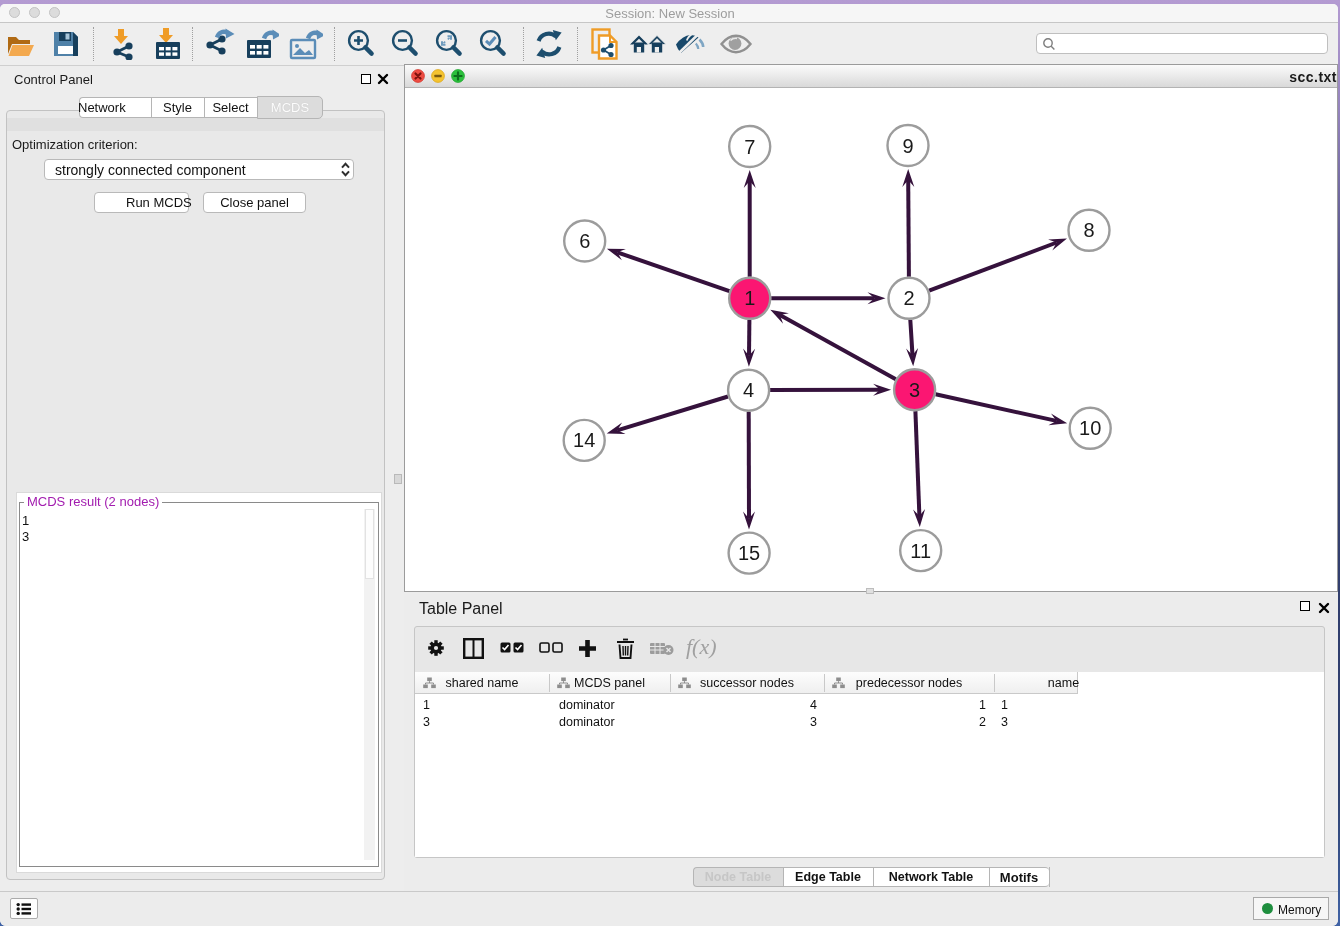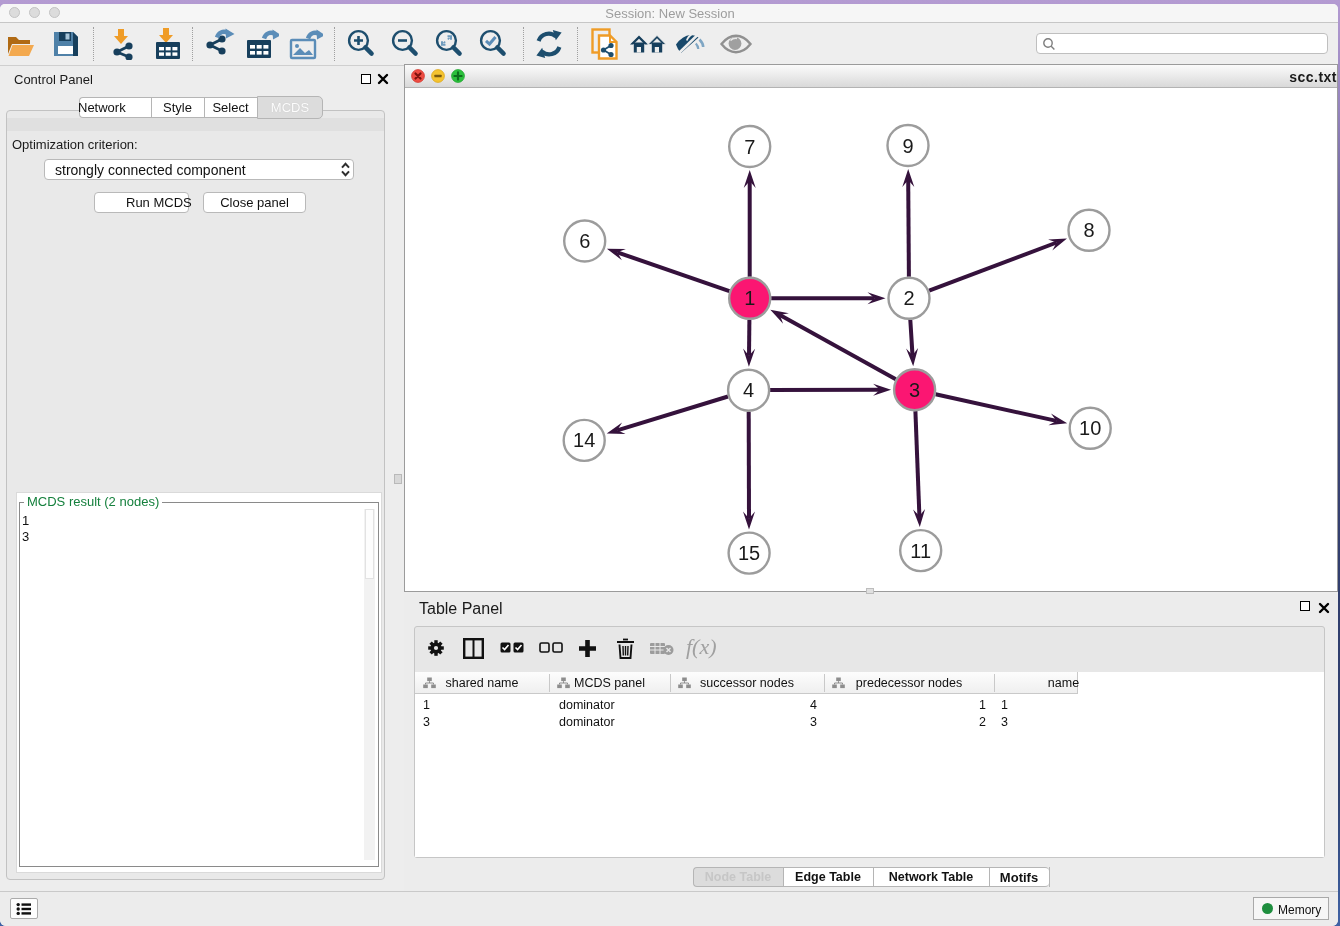--- a/index.html
+++ b/index.html
@@ -186,21 +186,21 @@
       <path d="M3 5.6 L6.5 1.8 L10 5.6 M3 9.4 L6.5 13.2 L10 9.4" fill="none" stroke="#2e2e2e" stroke-width="2"></path>
     </svg>
 
 <div class="abs" style="left:94px;top:192px;width:95px;height:21px;background:#ffffff;border:1px solid #b9b9b9;border-radius:4px;"></div>
 <div class="txt" style="left:94px;top:195px;width:95px;text-align:right;font-size:13px;color:#111;padding-left:32px;">Run MCDS</div>
 <div class="abs" style="left:203px;top:192px;width:103px;height:21px;background:#ffffff;border:1px solid #b9b9b9;border-radius:4px;"></div>
 <div class="txt" style="left:203px;top:195px;width:103px;text-align:center;font-size:13px;color:#111;">Close panel</div>
 
 <div class="abs" style="left:16px;top:492px;width:366px;height:381px;background:#ffffff;border:1px solid #dadada;"></div>
 <div class="abs" style="left:19px;top:502px;width:360px;height:365px;border:1px solid #8a8a8a;"></div>
-<div class="txt" style="left:24px;top:494px;font-size:13px;color:#15803d;background:#ffffff;padding:0 3px;">MCDS result (2 nodes)</div>
+<div class="txt" style="left:24px;top:494px;font-size:13px;color:#a21caf;background:#ffffff;padding:0 3px;">MCDS result (2 nodes)</div>
 <div class="abs" style="left:364px;top:509px;width:11px;height:351px;background:#f2f2f2;"></div>
 <div class="abs" style="left:365px;top:509px;width:9px;height:70px;background:#fdfdfd;border:1px solid #e2e2e2;"></div>
 <div class="txt" style="left:22px;top:513px;font-size:13px;color:#111;line-height:16px;">1<br>3</div>
 
 <div class="abs" style="left:394px;top:474px;width:8px;height:10px;background:#d8d8d8;border:1px solid #b9b9b9;"></div>
 
 <div class="abs" style="left:404px;top:64px;width:934px;height:528px;border:1px solid #9b9b9b;background:#ffffff;"></div>
 <div class="abs" style="left:405px;top:65px;width:932px;height:23px;background:linear-gradient(180deg,#fbfbfb,#d9d9d9);border-bottom:1px solid #b3b3b3;"></div>
 <svg class="abs" style="left:411px;top:69px;" width="56" height="14" viewBox="0 0 56 14">
   <circle cx="7" cy="7" r="6.4" fill="#ee4c42" stroke="#d23b32" stroke-width="0.8"></circle>

